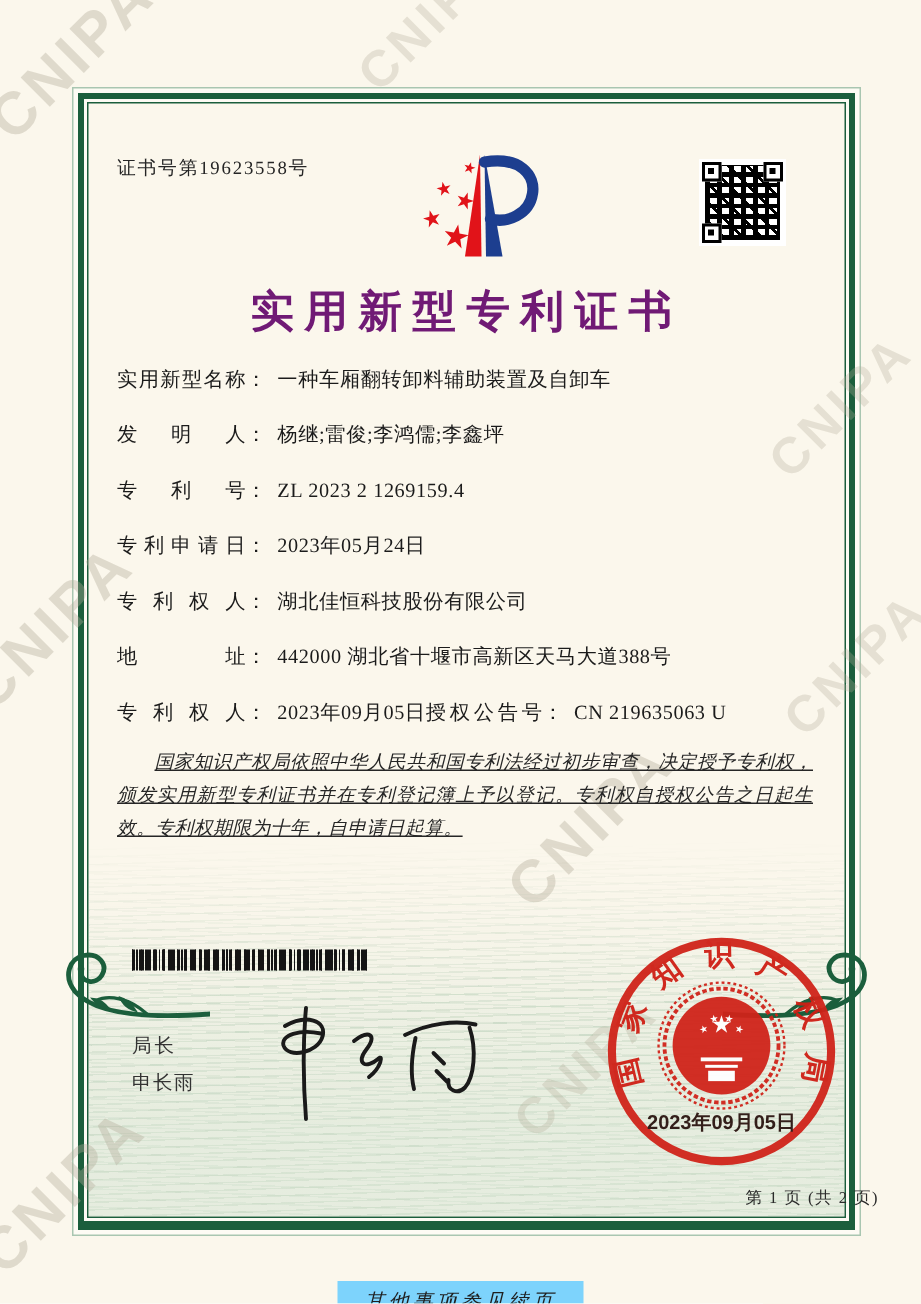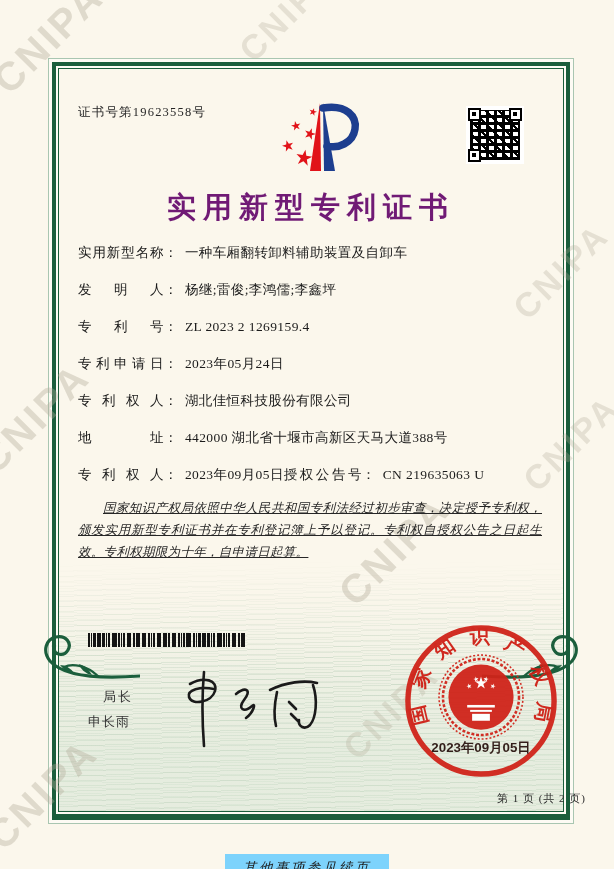--- a/index.html
+++ b/index.html
@@ -51,21 +51,21 @@
       color:#262626;text-align:justify;font-style:italic;text-decoration:underline;}
   .legal p{margin:0;text-indent:2em;letter-spacing:0.3px;}
 
   .barcode{position:absolute;z-index:3;left:36px;top:571px;width:158px;height:14px;
       background:
         repeating-linear-gradient(90deg,#141414 0 2px,transparent 2px 5px),
         repeating-linear-gradient(90deg,#141414 0 1px,transparent 1px 7px),
         repeating-linear-gradient(90deg,#141414 0 1px,transparent 1px 3px);}
 
   .signer-title{position:absolute;z-index:3;left:36px;top:626px;font-family:"Liberation Sans",sans-serif;
-      font-size:13px;color:#333;letter-spacing:2px;margin-left:15px;}
+      font-size:13px;color:#333;letter-spacing:2px;}
   .signer-name{position:absolute;z-index:3;left:36px;top:651px;font-family:Liberation Mono, monospace;
       font-size:13px;color:#333;letter-spacing:1px;}
   .signature{position:absolute;z-index:3;left:122px;top:596px;}
 
   .seal{position:absolute;z-index:4;left:350px;top:560px;opacity:0.95;}
 
   .page-info{position:absolute;z-index:3;left:16px;top:729px;width:100%;text-align:right;
       font-size:11px;color:#2a2a2a;letter-spacing:1px;}
 
   .flo{position:absolute;z-index:3;}

